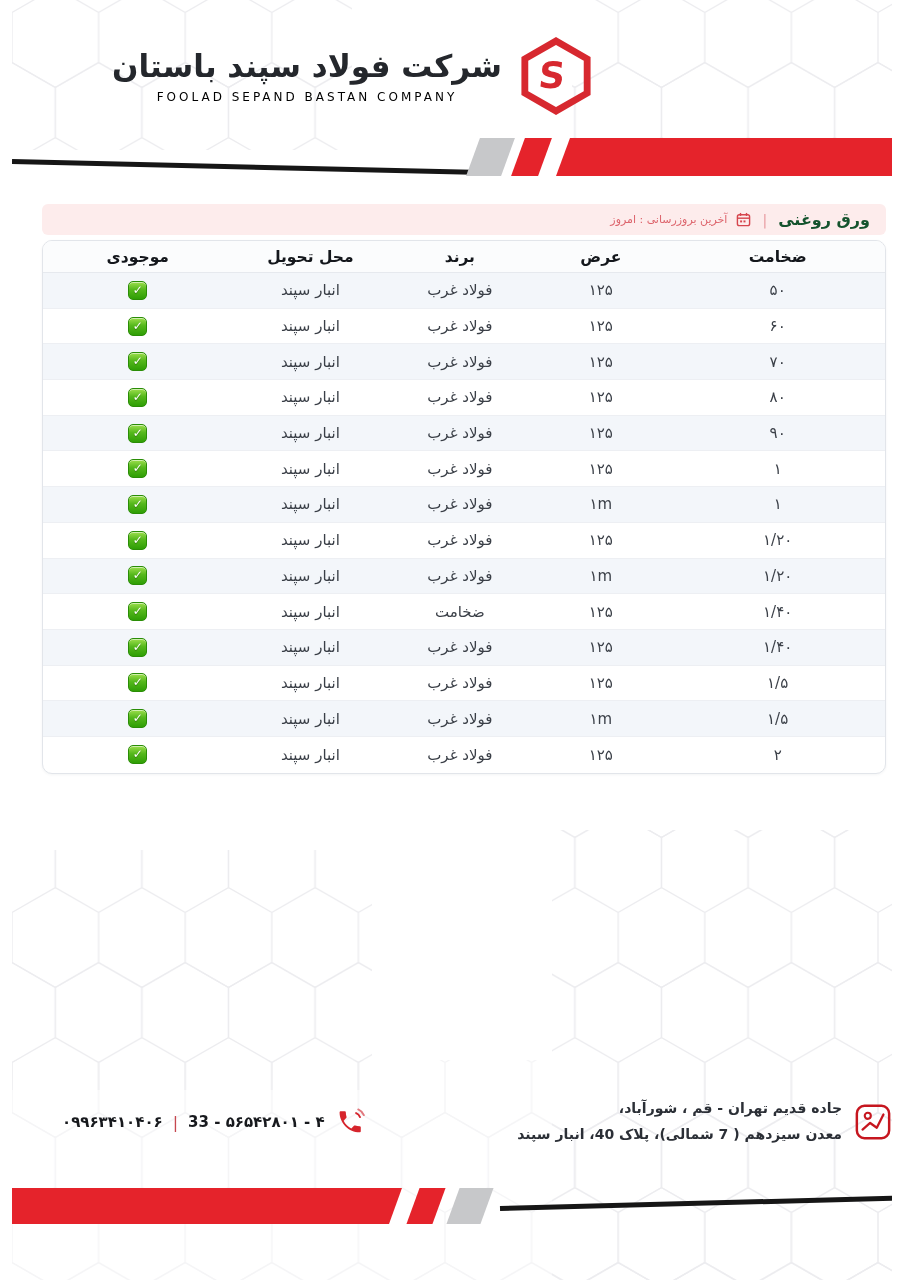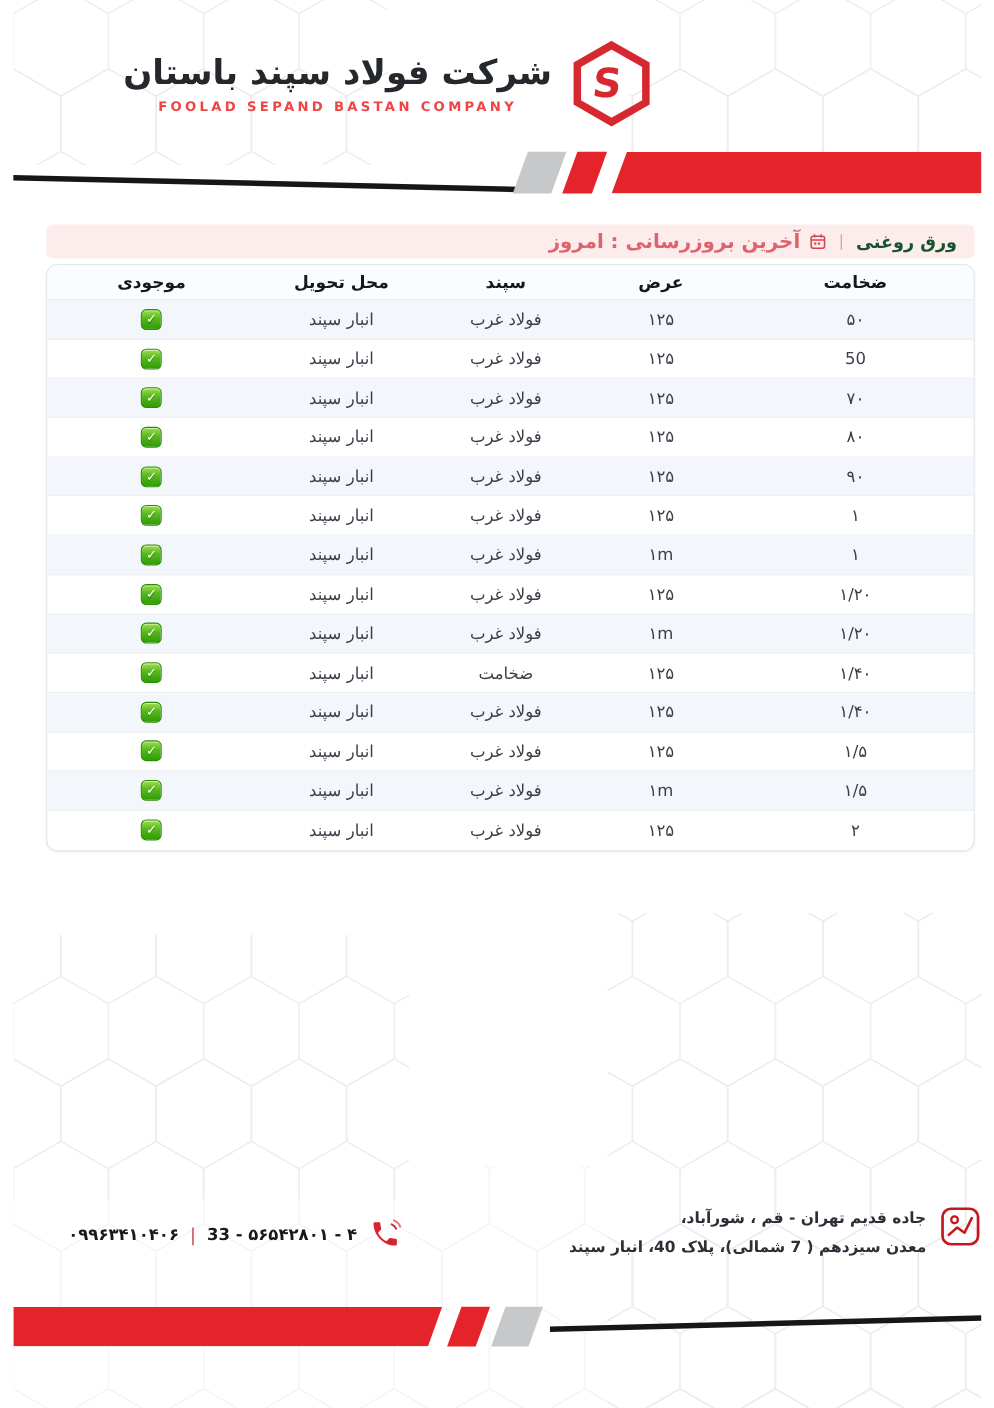--- a/index.html
+++ b/index.html
@@ -9,21 +9,21 @@
     background:#ffffff; overflow:hidden;
     font-family:"DejaVu Sans", sans-serif; color:#33363c;
   }
   .layer { position:absolute; z-index:1; }
   .bg-svg { position:absolute; top:0; left:0; z-index:0; }
 
   
   .logo-group { left:100px; top:36px; display:flex; align-items:center; gap:16px; }
   .logo-text { display:flex; flex-direction:column; align-items:center; }
   .name-fa { font-size:31px; font-weight:700; color:#24272c; direction:rtl; white-space:nowrap; }
-  .name-en { font-size:12px; letter-spacing:3px; color:#ef4444; margin-top:6px; white-space:nowrap;font-weight:bold; }
+  .name-en { font-size:12px; letter-spacing:3px; color:#000000; margin-top:6px; white-space:nowrap; }
 
   
   .line-black { height:5px; background:#161616; transform-origin:left center; }
   .top-line { left:0; top:159px; width:460px; transform:rotate(1.35deg); }
   .stripe { height:38px; transform:skewX(-20deg); }
   .top-gray  { left:461px; top:138px; width:35px; background:#c7c8ca; }
   .top-redsm { left:506px; top:138px; width:27px; background:#e5232b; }
   .top-redbar{ left:544px; top:138px; width:360px; height:38px; background:#e5232b;
                clip-path:polygon(14px 0, 100% 0, 100% 100%, 0 100%); }
   .bot-redbar{ left:0; top:1188px; width:390px; height:36px; background:#e5232b;
@@ -34,21 +34,21 @@
   .bot-line  { left:488px; top:1206px; width:416px; transform:rotate(-1.5deg); }
 
   
   .update-bar {
     left:30px; top:204px; width:844px; height:31px; background:#fdecec;
     border-radius:6px; display:flex; align-items:center; direction:rtl;
     padding:0 16px; gap:9px;
   }
   .update-title { font-size:16px; font-weight:700; color:#14532d; }
   .update-sep { color:#e79aa0; font-size:14px; padding:0 2px; }
-  .update-text { font-size:18px; color:#dd646c;font-weight:bold; }
+  .update-text { font-size:11px; color:#dd646c; }
 
   
   .price-table {
     left:30px; top:240px; width:844px; direction:rtl; background:#fff;
     border:1px solid #e2e5ea; border-radius:10px; overflow:hidden;
     box-shadow:0 1px 3px rgba(20,30,50,.05);
   }
   .t-row { display:flex; align-items:center; height:35.7px; border-bottom:1px solid #edeff3; }
   .t-row:last-child { border-bottom:none; }
   .t-row.alt { background:#f3f6fa; }
@@ -67,21 +67,21 @@
   }
 
   
   .contact { left:0; top:1082px; width:904px; height:80px; display:flex;
              align-items:center; justify-content:space-between; padding:0 24px 0 50px; }
   .site-group { display:flex; align-items:center; gap:10px; }
   .site-url { font-size:15.5px; font-weight:700; letter-spacing:2px; color:#17191d; text-decoration:none; }
   .phone-group { display:flex; align-items:center; gap:10px; direction:ltr; }
   .phone-num { font-size:15px; font-weight:700; color:#17191d; text-decoration:none; }
   .phone-sep { color:#c6474f; font-weight:400; }
-  .addr-group { display:flex; align-items:flex-start; gap:12px; }
+  .addr-group { display:flex; align-items:center; gap:12px; }
   .addr-text { direction:rtl; text-align:right; font-size:14px; font-weight:700;
                color:#2b2f36; line-height:1.85; }
   svg.icon { display:block; }
 </style>
 </head>
 <body>
 
 <div class="page">
 
   <svg class="bg-svg" width="904" height="1280">
@@ -128,36 +128,36 @@
       <rect x="4.4" y="9" width="2.1" height="2.1" fill="#d6454d"></rect>
       <rect x="8" y="9" width="2.1" height="2.1" fill="#d6454d"></rect>
     </svg>
     <span class="update-text">آخرین بروزرسانی : امروز</span>
   </div>
 
   <div class="layer price-table">
     <div class="t-row t-head">
         <div class="cell c0">ضخامت</div>
         <div class="cell c1">عرض</div>
-        <div class="cell c2">سپند</div>
+        <div class="cell c2">برند</div>
         <div class="cell c3">محل تحویل</div>
         <div class="cell c4">موجودی</div>
       </div>
     <div id="tbody">
         <div class="t-row alt">
           <div class="cell c0">۵۰</div>
           <div class="cell c1">۱۲۵</div>
           <div class="cell c2">فولاد غرب</div>
           <div class="cell c3">انبار سپند</div>
           <div class="cell c4">
             <span class="check">✓</span>
           </div>
         </div>
         <div class="t-row">
-          <div class="cell c0">50</div>
+          <div class="cell c0">۶۰</div>
           <div class="cell c1">۱۲۵</div>
           <div class="cell c2">فولاد غرب</div>
           <div class="cell c3">انبار سپند</div>
           <div class="cell c4">
             <span class="check">✓</span>
           </div>
         </div>
         <div class="t-row alt">
           <div class="cell c0">۷۰</div>
           <div class="cell c1">۱۲۵</div>

